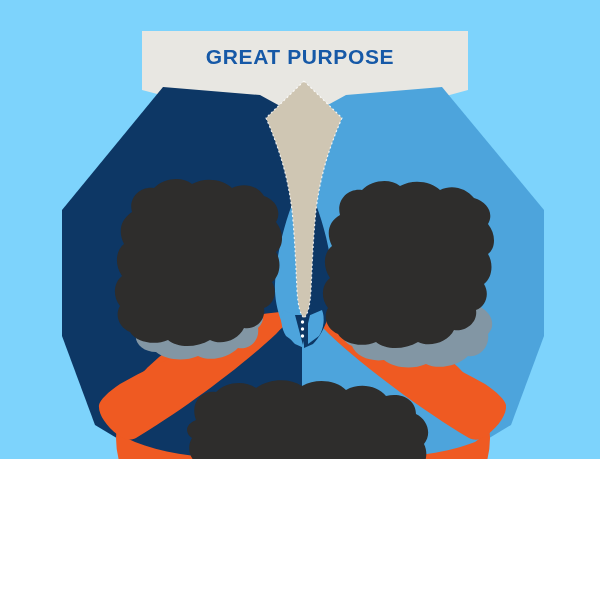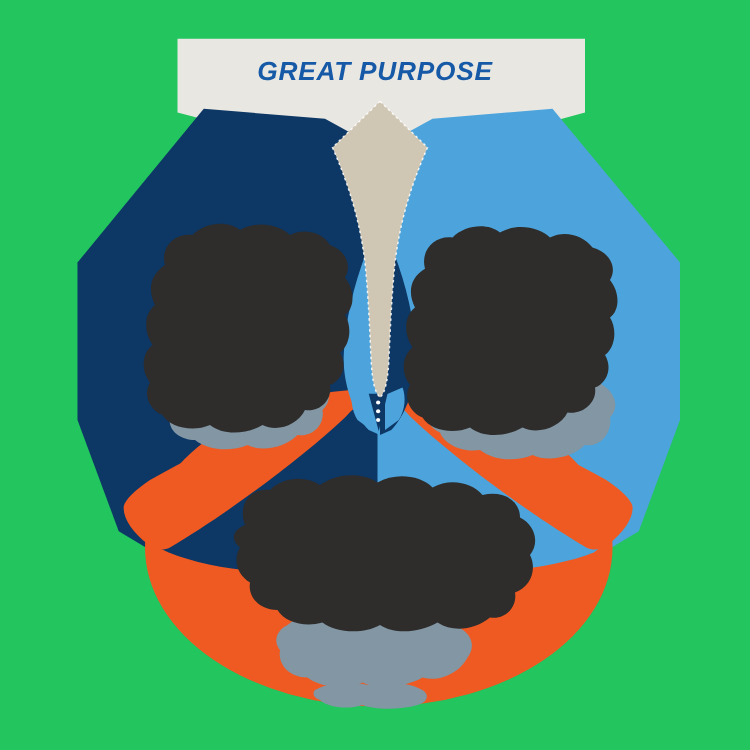--- a/index.html
+++ b/index.html
@@ -1,17 +1,17 @@
 <!DOCTYPE html>
 <html><head>
 <meta charset="utf-8">
 <style>
   html,body{margin:0;padding:0;background:#fff;}
-  .stage{position:relative;width:600px;height:600px;background:#22c55e;overflow:hidden;
-         font-family:"Liberation Sans",sans-serif;font-style:italic;}
+  .stage{position:relative;width:600px;height:459px;background:#7dd3fc;overflow:hidden;
+         font-family:"Liberation Sans",sans-serif;}
   svg{display:block;}
   text.banner-title{font-family:"Liberation Sans",sans-serif;font-weight:700;
        font-size:21px;letter-spacing:.6px;}
   .tan-lens{stroke:rgba(255,255,255,.85);stroke-width:1.2;stroke-dasharray:2 2.4;}
 </style>
 </head>
 <body>
 
 <div class="stage">
 <svg width="600" height="600" viewBox="0 0 600 600">

